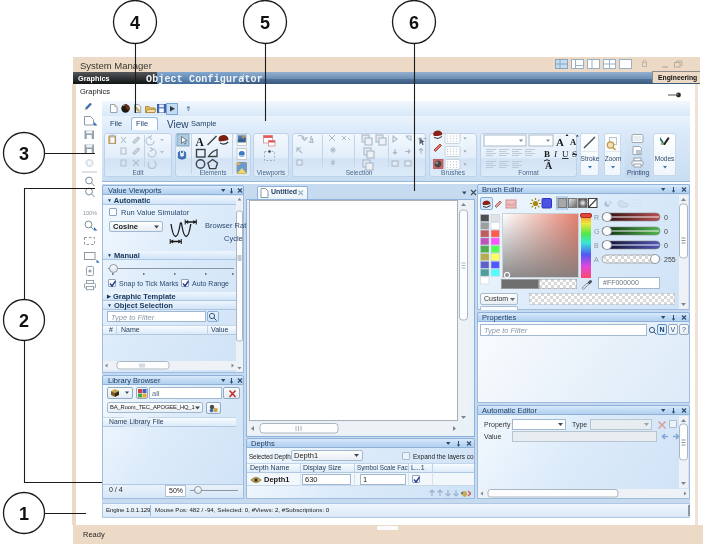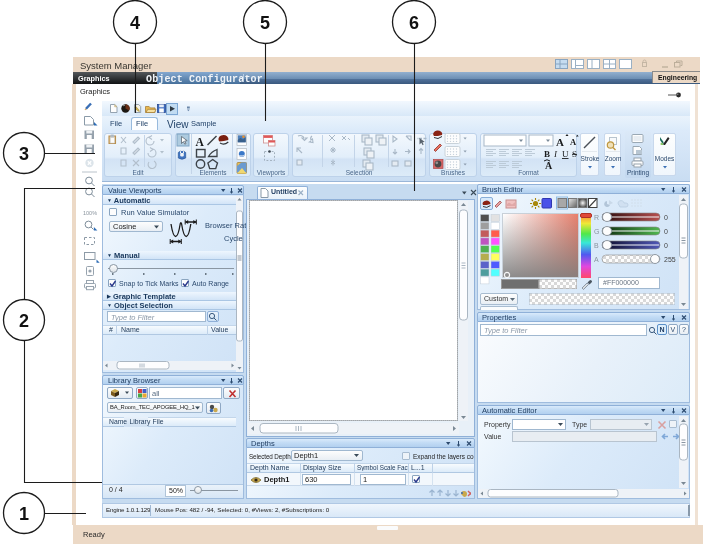--- a/index.html
+++ b/index.html
@@ -442,21 +442,21 @@
       <path d="M1.5 4.5 l4 0 l-2 -2.5 z" fill="#7a8894"></path>
       <rect x="0.5" y="15" width="6" height="130" rx="2" fill="#fdfdfe" stroke="#aab6c2"></rect>
       <path d="M1.5 60 h4 m-4 2 h4 m-4 2 h4" stroke="#8a96a2"></path>
       <path d="M1.5 171 l4 0 l-2 2.5 z" fill="#7a8894"></path>
     </svg>
 
 <div class="shead" style="left:103px;top:196px;width:133px;"><span style="margin-left:4px;"><span style="font-size:5px;vertical-align:1px;">▼</span> Automatic</span></div>
 <div class="cb" style="left:109px;top:208px;"></div>
 <div class="lbl" style="left:121px;top:208px;">Run Value Simulator</div>
 <div class="inp" style="left:109px;top:221px;width:54px;height:11px;border-radius:2px;background:linear-gradient(#fdfdfd,#e8eef4);"></div>
-<div class="txt" style="left:113px;top:222px;font-size:7.5px;color:#222;">Cosine</div>
+<div class="txt" style="left:113px;top:222px;font-size:7.5px;color:#222;font-weight:bold;">Cosine</div>
 <svg class="abs" style="left:152px;top:223px;" width="10" height="8">
       <path d="M2 2.5 l5 0 l-2.5 3 z" fill="#3a4a58"></path>
     </svg>
 <svg class="abs" style="left:169px;top:219px;" width="30" height="26" viewBox="0 0 30 26">
   <path d="M2 5 Q4 17.5 6.6 17.5 Q9.2 17.5 11.2 5 Q11.9 2.2 12.6 5 Q14.6 17.5 17.2 17.5 Q19.8 17.5 21.8 5" fill="none" stroke="#1a1a1a" stroke-width="1.3"></path>
   <g stroke="#1a1a1a" stroke-width="1.5">
     <line x1="16.5" y1="3" x2="27" y2="3"></line>
     <line x1="16.2" y1="0.5" x2="16.2" y2="5.5" stroke-width="1"></line>
     <line x1="27.3" y1="0.5" x2="27.3" y2="5.5" stroke-width="1"></line>
   </g>

